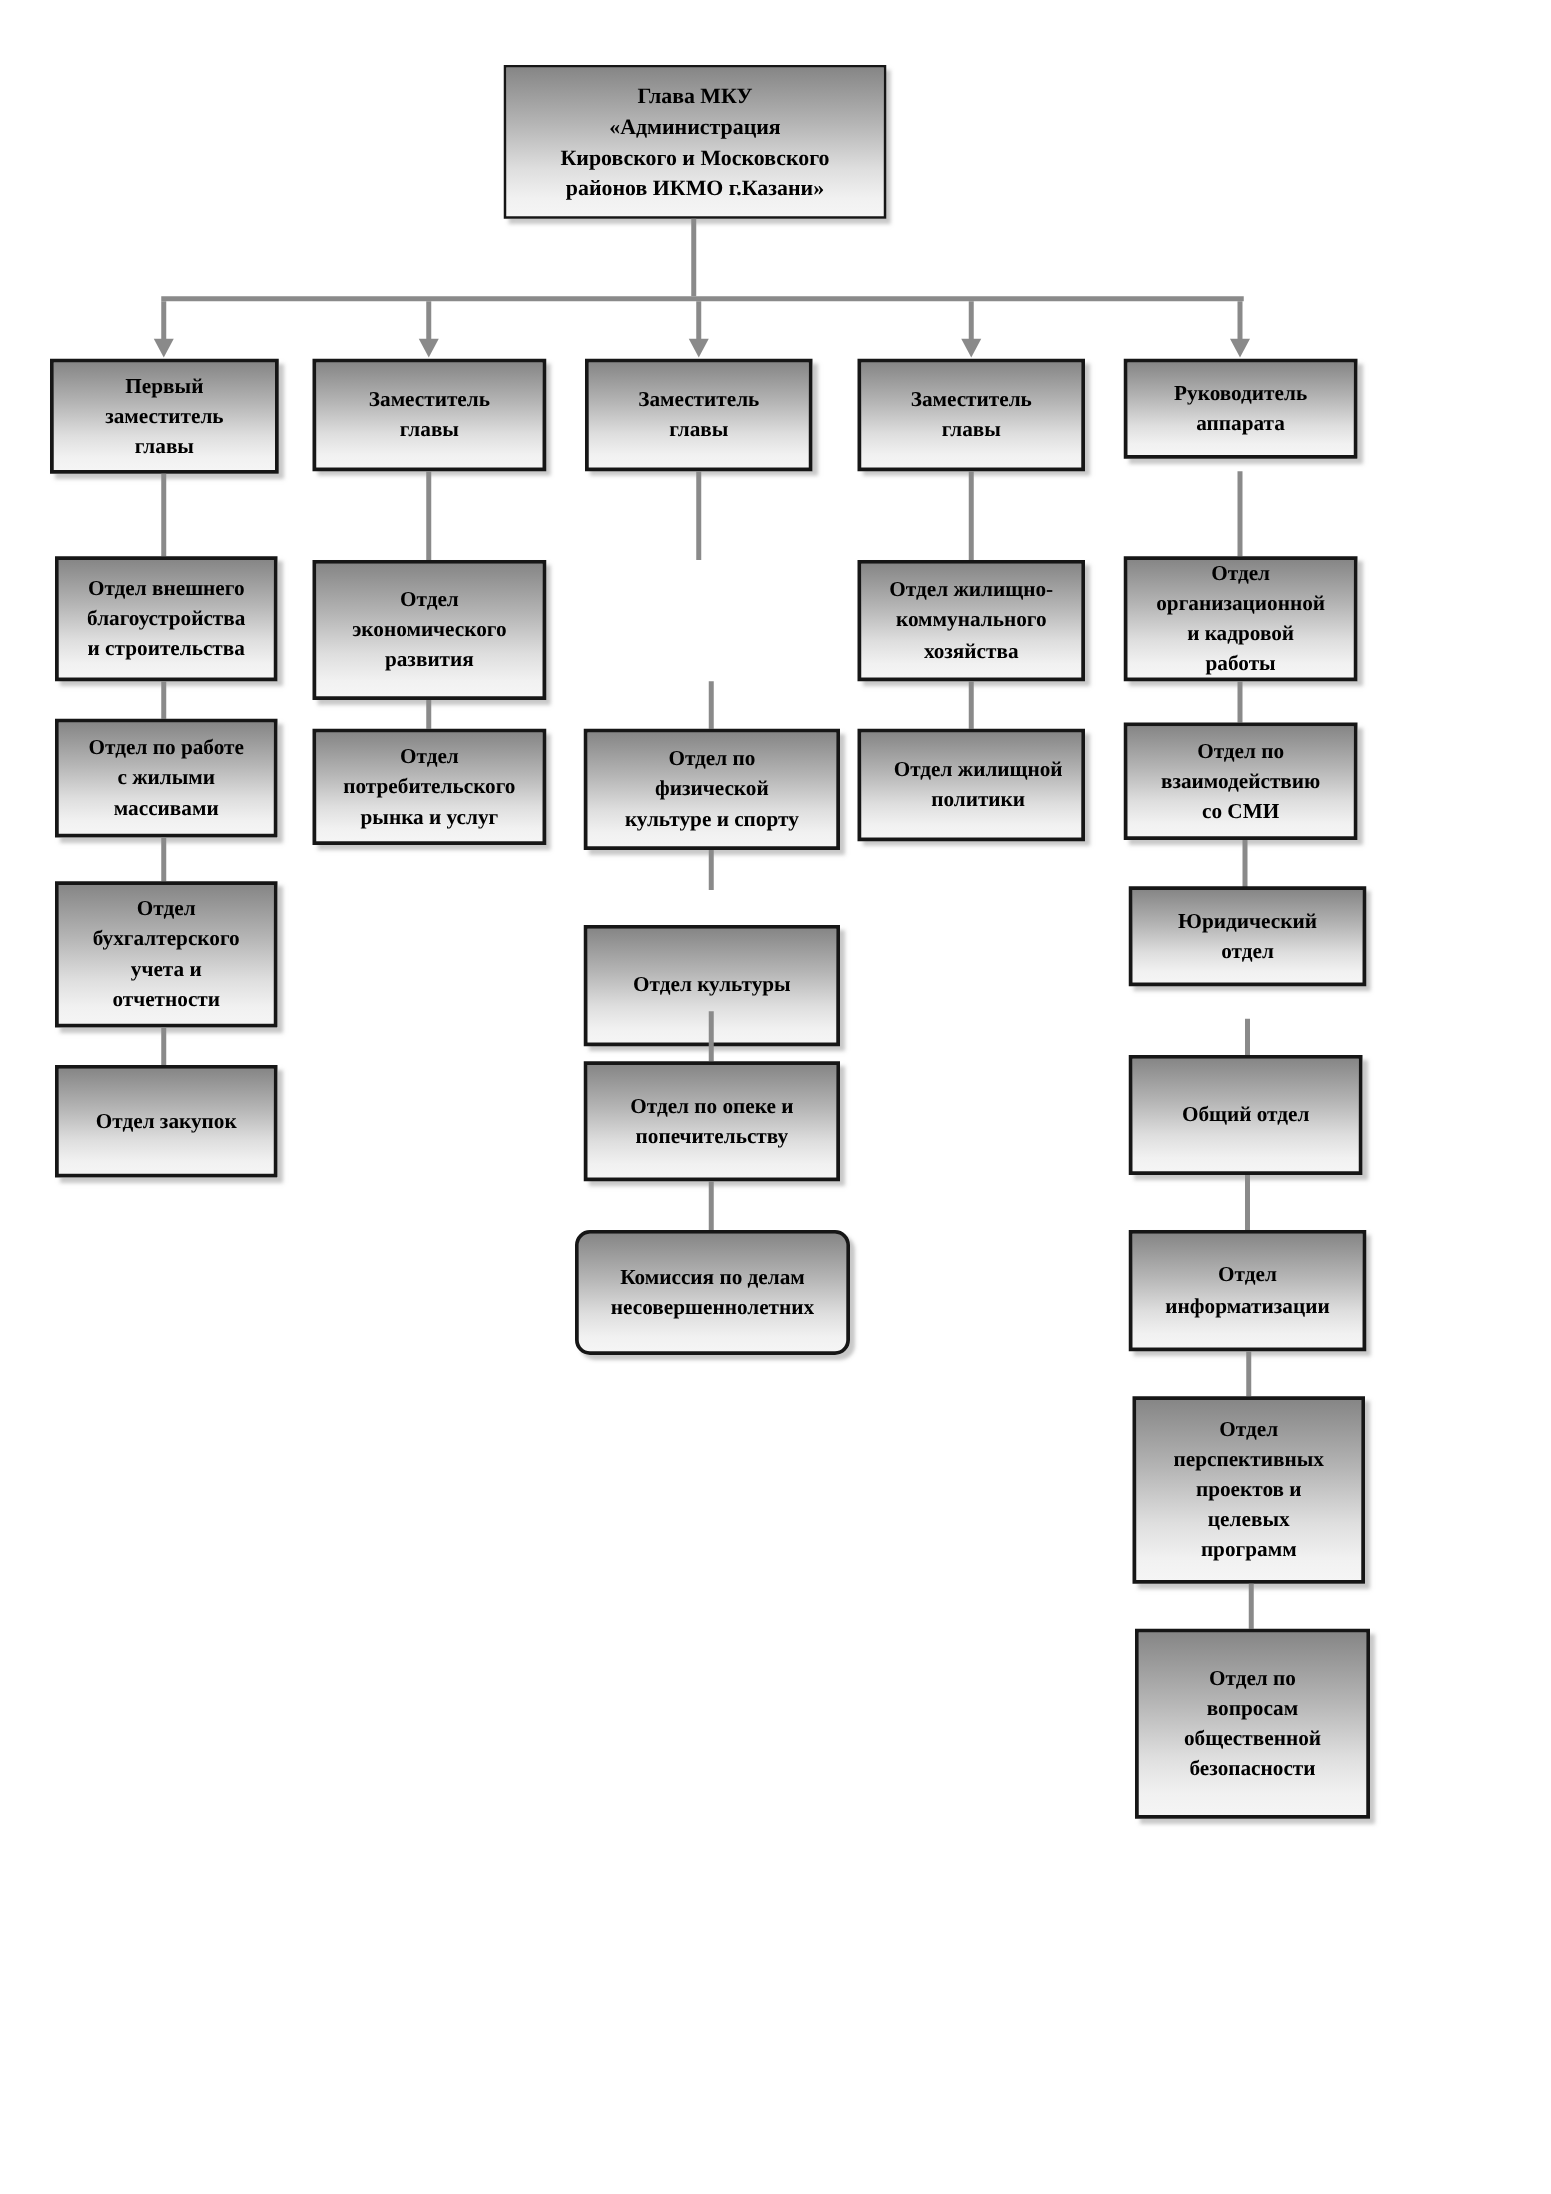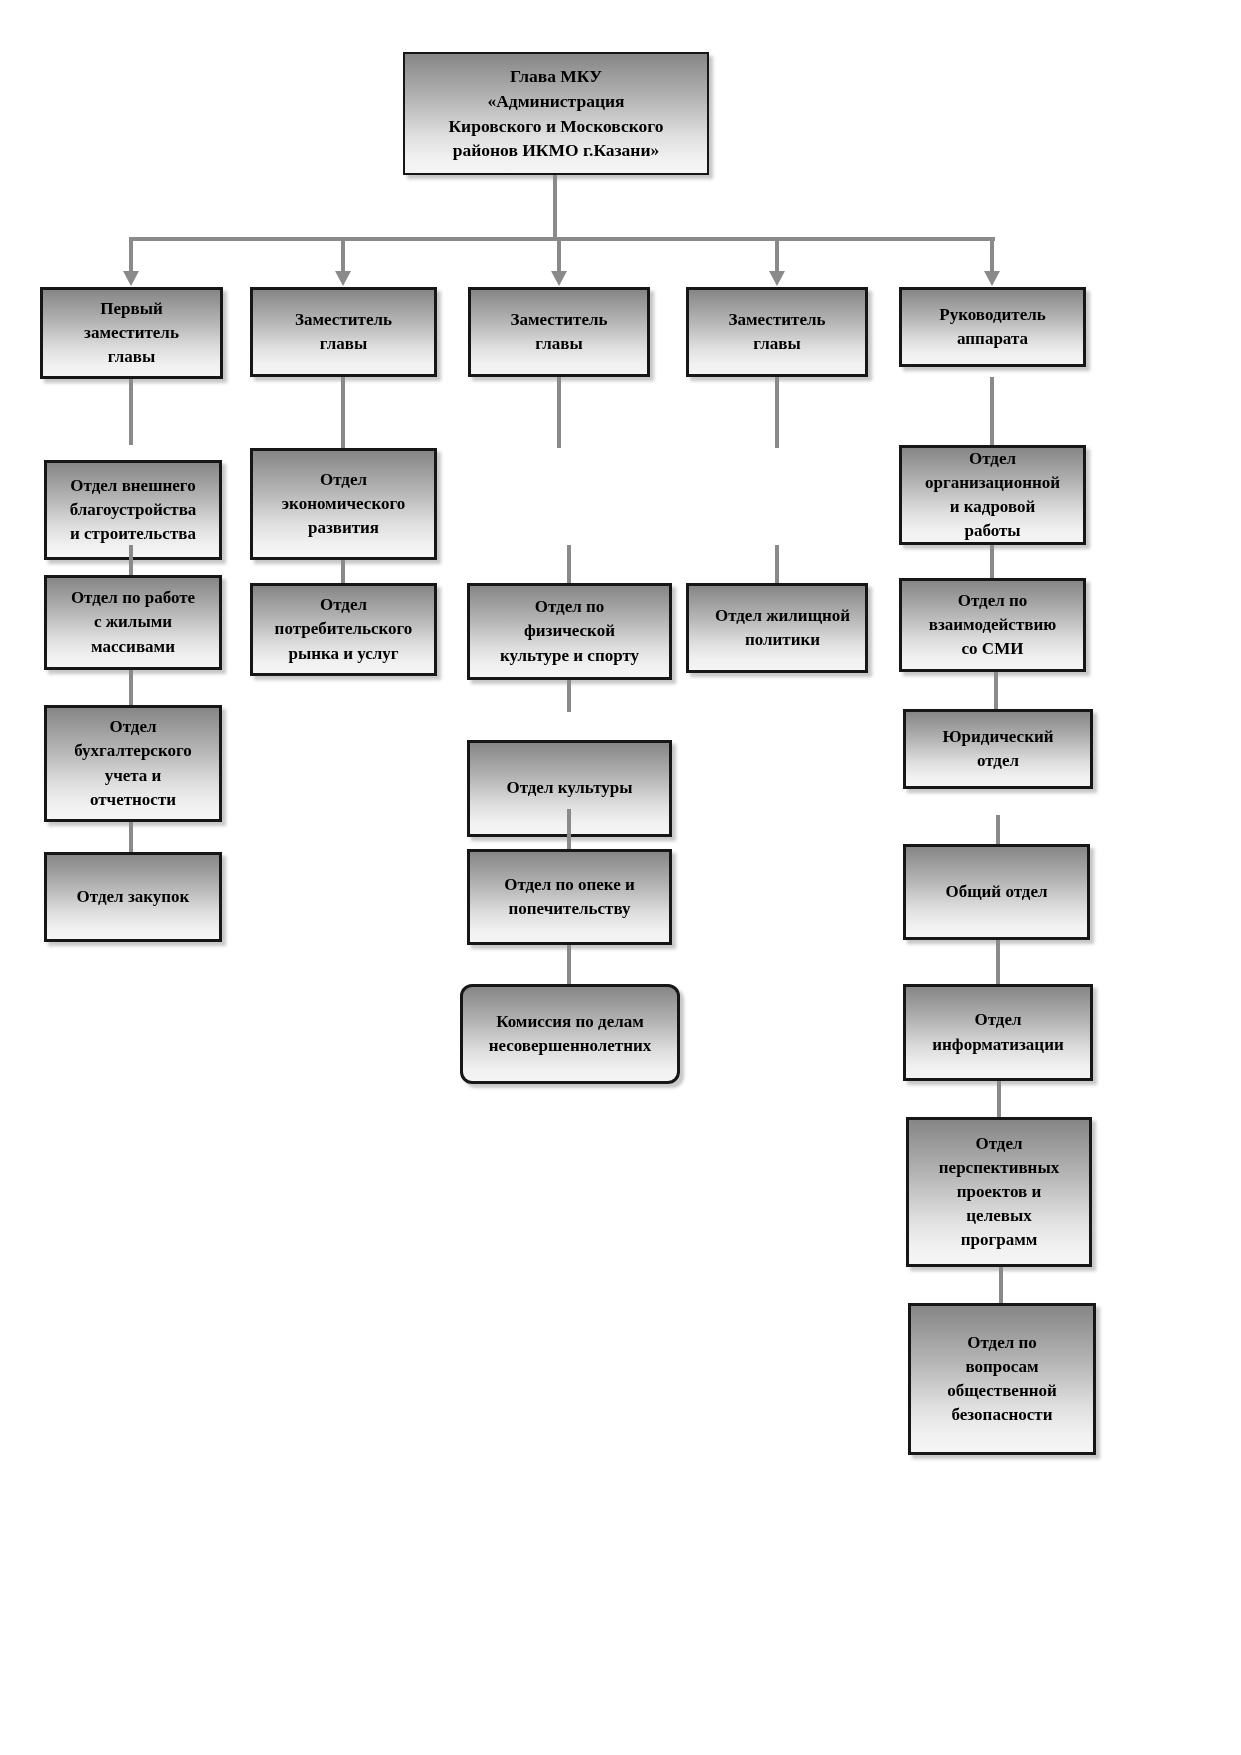--- a/index.html
+++ b/index.html
@@ -54,21 +54,21 @@
   <div class="node" style="left:250px; top:287px; width:187px; height:90px;">Заместитель
 главы</div>
   <div class="node" style="left:468px; top:287px; width:182px; height:90px;">Заместитель
 главы</div>
   <div class="node" style="left:686px; top:287px; width:182px; height:90px;">Заместитель
 главы</div>
   <div class="node" style="left:899px; top:287px; width:187px; height:80px;">Руководитель
 аппарата</div>
 
   <div class="line" style="left:129px; top:379px; width:4px; height:66px;"></div>
-  <div class="node" style="left:44px; top:460px; width:178px; height:100px;">Отдел внешнего
+  <div class="node" style="left:44px; top:445px; width:178px; height:100px;">Отдел внешнего
 благоустройства
 и строительства</div>
   <div class="line" style="left:129px; top:545px; width:4px; height:30px;"></div>
   <div class="node" style="left:44px; top:575px; width:178px; height:95px;">Отдел по работе
 с жилыми
 массивами</div>
   <div class="line" style="left:129px; top:670px; width:4px; height:35px;"></div>
   <div class="node" style="left:44px; top:705px; width:178px; height:117px;">Отдел
 бухгалтерского
 учета и
@@ -93,20 +93,23 @@
   <div class="line" style="left:567px; top:680px; width:4px; height:32px;"></div>
   <div class="node" style="left:467px; top:712px; width:205px; height:97px;margin-top:28px;">Отдел культуры</div>
   <div class="line" style="left:567px; top:809px; width:4px; height:40px;"></div>
   <div class="node" style="left:467px; top:849px; width:205px; height:96px;">Отдел по опеке и
 попечительству</div>
   <div class="line" style="left:567px; top:945px; width:4px; height:39px;"></div>
   <div class="node" style="left:460px; top:984px; width:220px; height:100px;border-radius:12px;">Комиссия по делам
 несовершеннолетних</div>
 
   <div class="line" style="left:775px; top:377px; width:4px; height:71px;"></div>
+  <div class="node" style="left:686px; top:448px; width:182px; height:97px;">Отдел жилищно-
+коммунального
+хозяйства</div>
   <div class="line" style="left:775px; top:545px; width:4px; height:38px;"></div>
   <div class="node" style="left:686px; top:583px; width:182px; height:90px;padding-left:19px;">Отдел жилищной
 политики</div>
 
   <div class="line" style="left:990px; top:377px; width:4px; height:68px;"></div>
   <div class="node" style="left:899px; top:445px; width:187px; height:100px;">Отдел
 организационной
 и кадровой
 работы</div>
   <div class="line" style="left:990px; top:545px; width:4px; height:33px;"></div>

